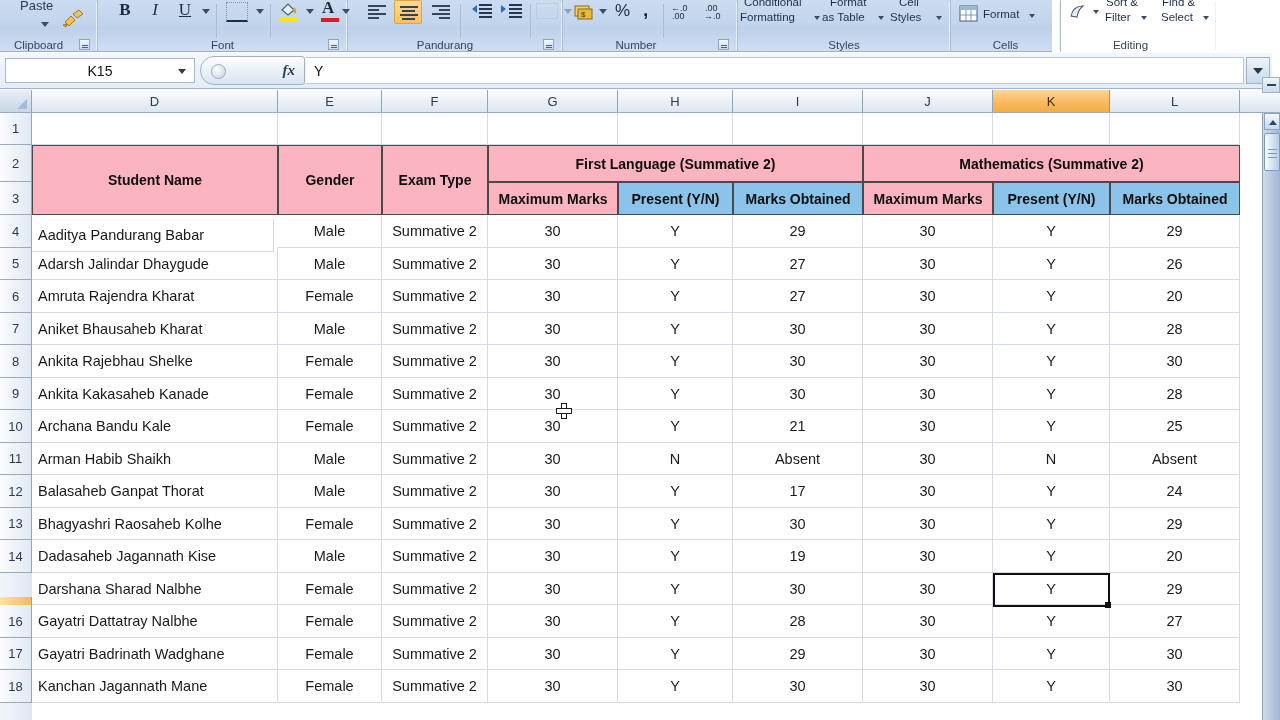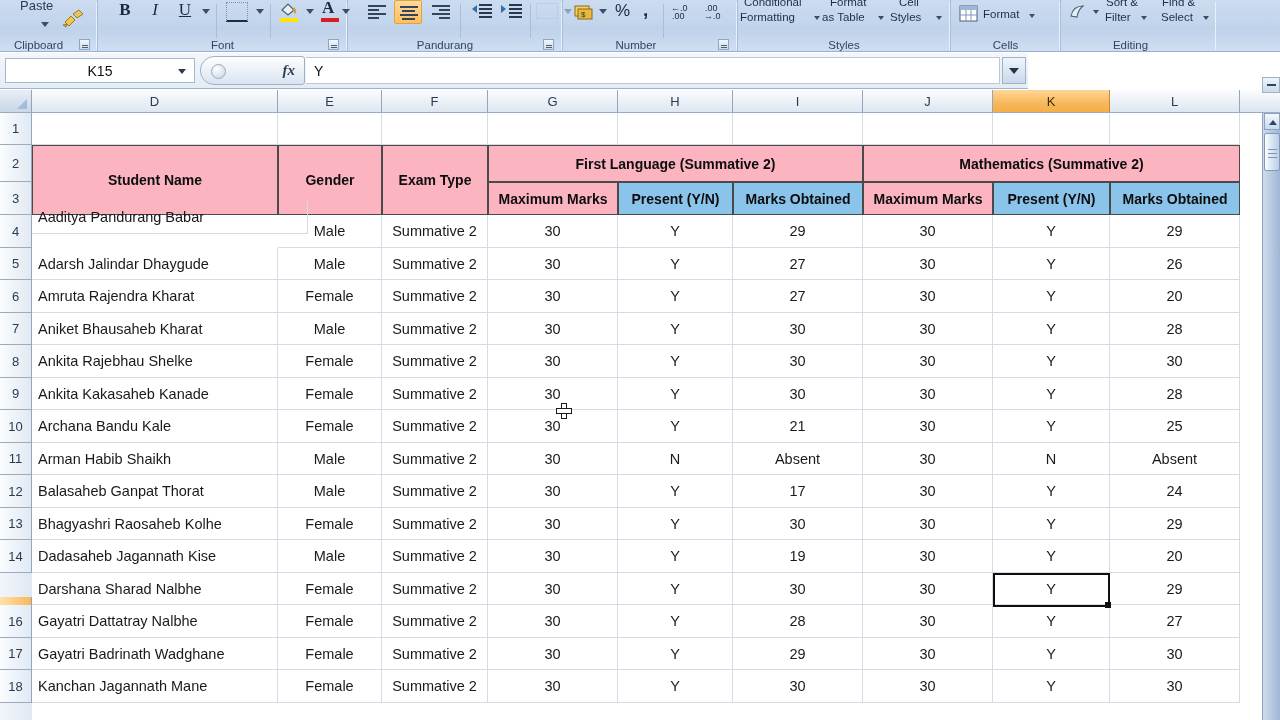--- a/index.html
+++ b/index.html
@@ -5,21 +5,21 @@
   * { box-sizing: border-box; margin:0; padding:0; }
   html,body { width:1280px; height:720px; overflow:hidden; }
   body {
     font-family: "Liberation Sans", sans-serif;
     background:#ffffff;
     -webkit-font-smoothing:antialiased;
   }
 
   
   .ribbon {
-    position:absolute; left:0; top:0; width:1280px; height:52px;
+    position:absolute; left:0; top:0; width:1052px; height:52px;
     background:linear-gradient(to bottom,#ccdcf0 0%,#c3d5ec 45%,#bed1ea 55%,#cfdef2 100%);
     border-bottom:1px solid #9ab0cd;
   }
   .rgroup {
     position:absolute; top:0; height:52px;
     border-right:1px solid #a9bdd6;
   }
   .rgroup:before{
     content:""; position:absolute; right:0; top:2px; bottom:2px; width:1px; background:#e8f0fa;
   }
@@ -50,21 +50,21 @@
   .hl {
     background:linear-gradient(#ffd89a,#ffbf5e); border:1px solid #d9a44a; border-radius:2px;
   }
 
   
   .alines{position:absolute;}
   .alines i{display:block;height:2px;background:#33455c;margin-bottom:2px;}
 
   
   .fbar {
-    position:absolute; left:0; top:53px; width:1028px; height:36px;
+    position:absolute; left:0; top:53px; width:1272px; height:36px;
     background:linear-gradient(#f3f7fb,#e4ecf5);
     border-bottom:1px solid #9fb4cf;
   }
   .namebox {
     position:absolute; left:5px; top:5px; width:190px; height:25px;
     background:#fff; border:1px solid #a8b8cb;
     display:flex; align-items:center; justify-content:center;
     font-size:14px; color:#111;
   }
   .nb-caret {
@@ -475,21 +475,21 @@
     <div class="hdrcell pink" style="left:831px;top:32px;width:377px;height:37px;">Mathematics (Summative 2)</div>
 
     <div class="hdrcell pink" style="left:456px;top:69px;width:130px;height:33px;">Maximum Marks</div>
     <div class="hdrcell blue" style="left:586px;top:69px;width:115px;height:33px;">Present (Y/N)</div>
     <div class="hdrcell blue" style="left:701px;top:69px;width:130px;height:33px;">Marks Obtained</div>
     <div class="hdrcell pink" style="left:831px;top:69px;width:130px;height:33px;">Maximum Marks</div>
     <div class="hdrcell blue" style="left:961px;top:69px;width:117px;height:33px;">Present (Y/N)</div>
     <div class="hdrcell blue" style="left:1078px;top:69px;width:130px;height:33px;">Marks Obtained</div>
 
     <div id="data-rows">
-        <div class="cell l" style="left: 0px; top: 88px; width: 276px; height: 33px;">Aaditya Pandurang Babar</div>
+        <div class="cell l" style="left: 0px; top: 106px; width: 242px; height: 33px;">Aaditya Pandurang Babar</div>
         <div class="cell c" style="left: 246px; top: 102px; width: 104px; height: 33px;">Male</div>
         <div class="cell c" style="left: 350px; top: 102px; width: 106px; height: 33px;">Summative 2</div>
         <div class="cell c" style="left: 456px; top: 102px; width: 130px; height: 33px;">30</div>
         <div class="cell c" style="left: 586px; top: 102px; width: 115px; height: 33px;">Y</div>
         <div class="cell c" style="left: 701px; top: 102px; width: 130px; height: 33px;">29</div>
         <div class="cell c" style="left: 831px; top: 102px; width: 130px; height: 33px;">30</div>
         <div class="cell c" style="left: 961px; top: 102px; width: 117px; height: 33px;">Y</div>
         <div class="cell c" style="left: 1078px; top: 102px; width: 130px; height: 33px;">29</div>
         <div class="cell l" style="left: 0px; top: 135px; width: 246px; height: 32px;">Adarsh Jalindar Dhaygude</div>
         <div class="cell c" style="left: 246px; top: 135px; width: 104px; height: 32px;">Male</div>

